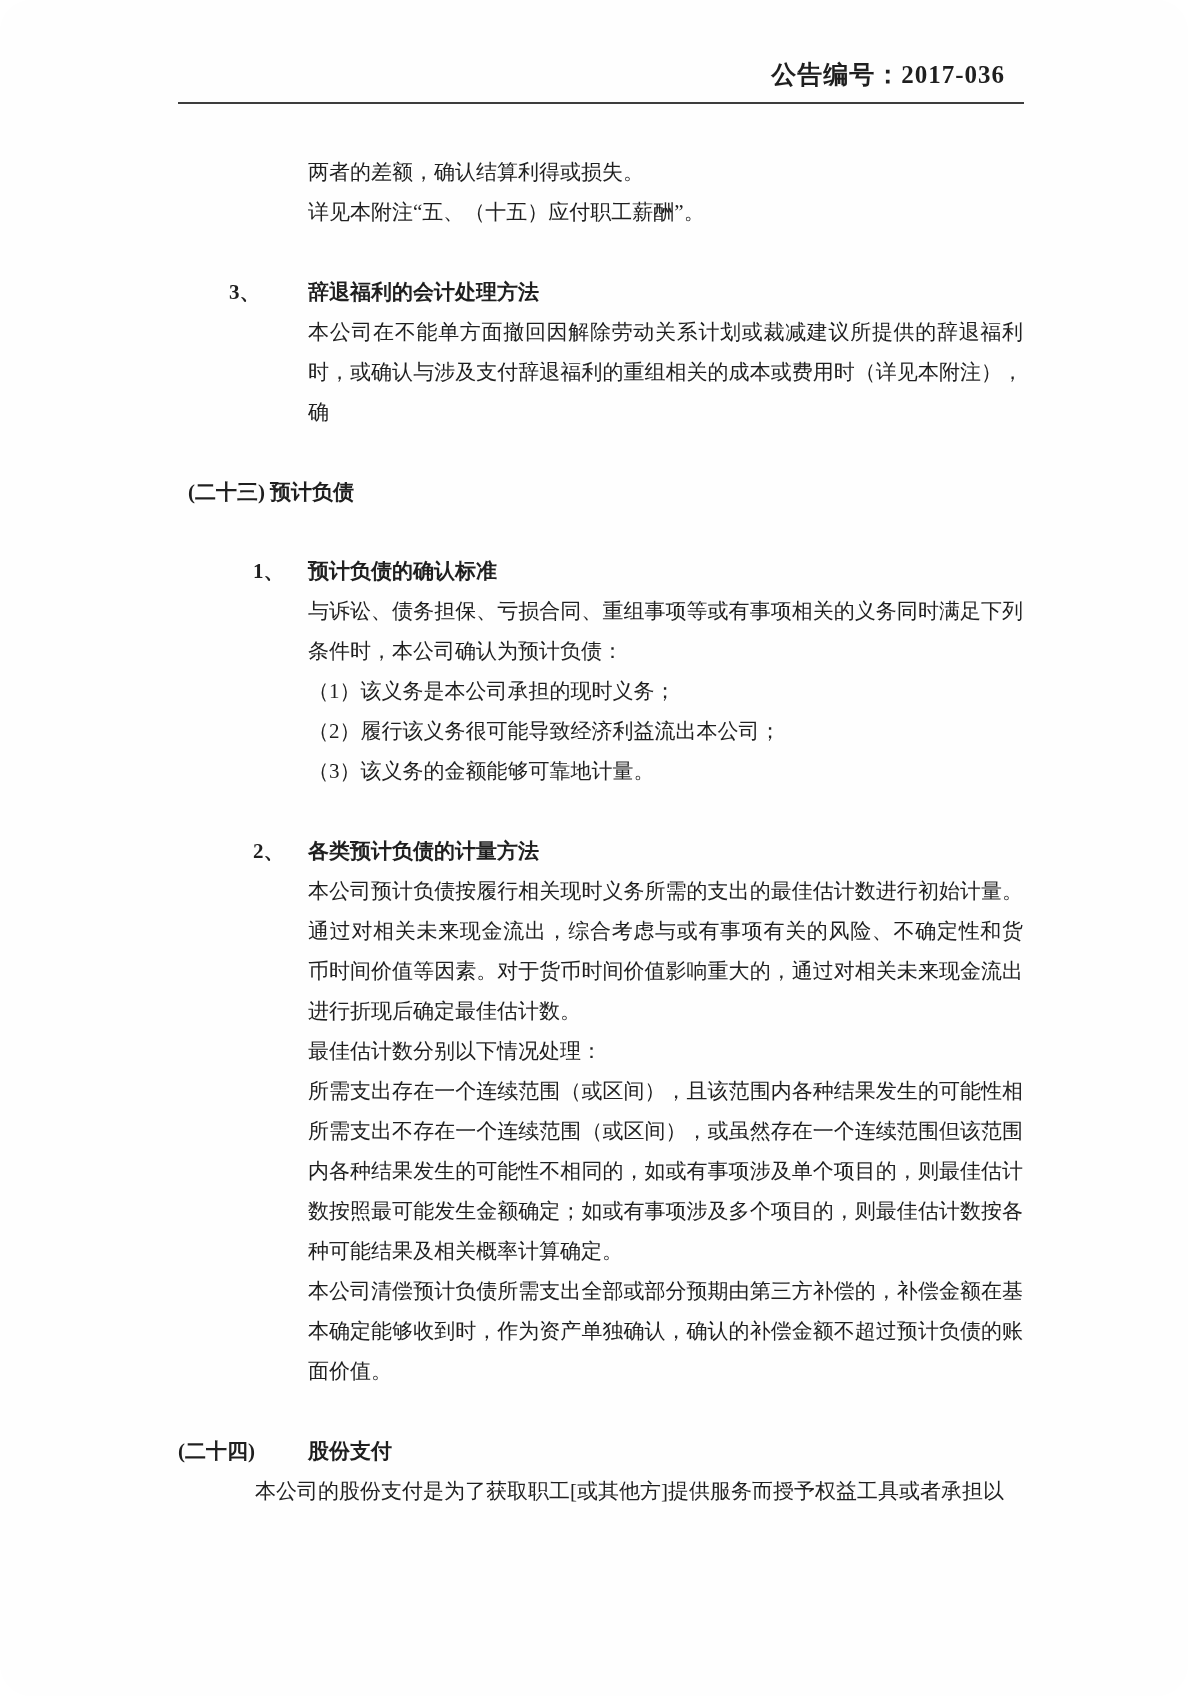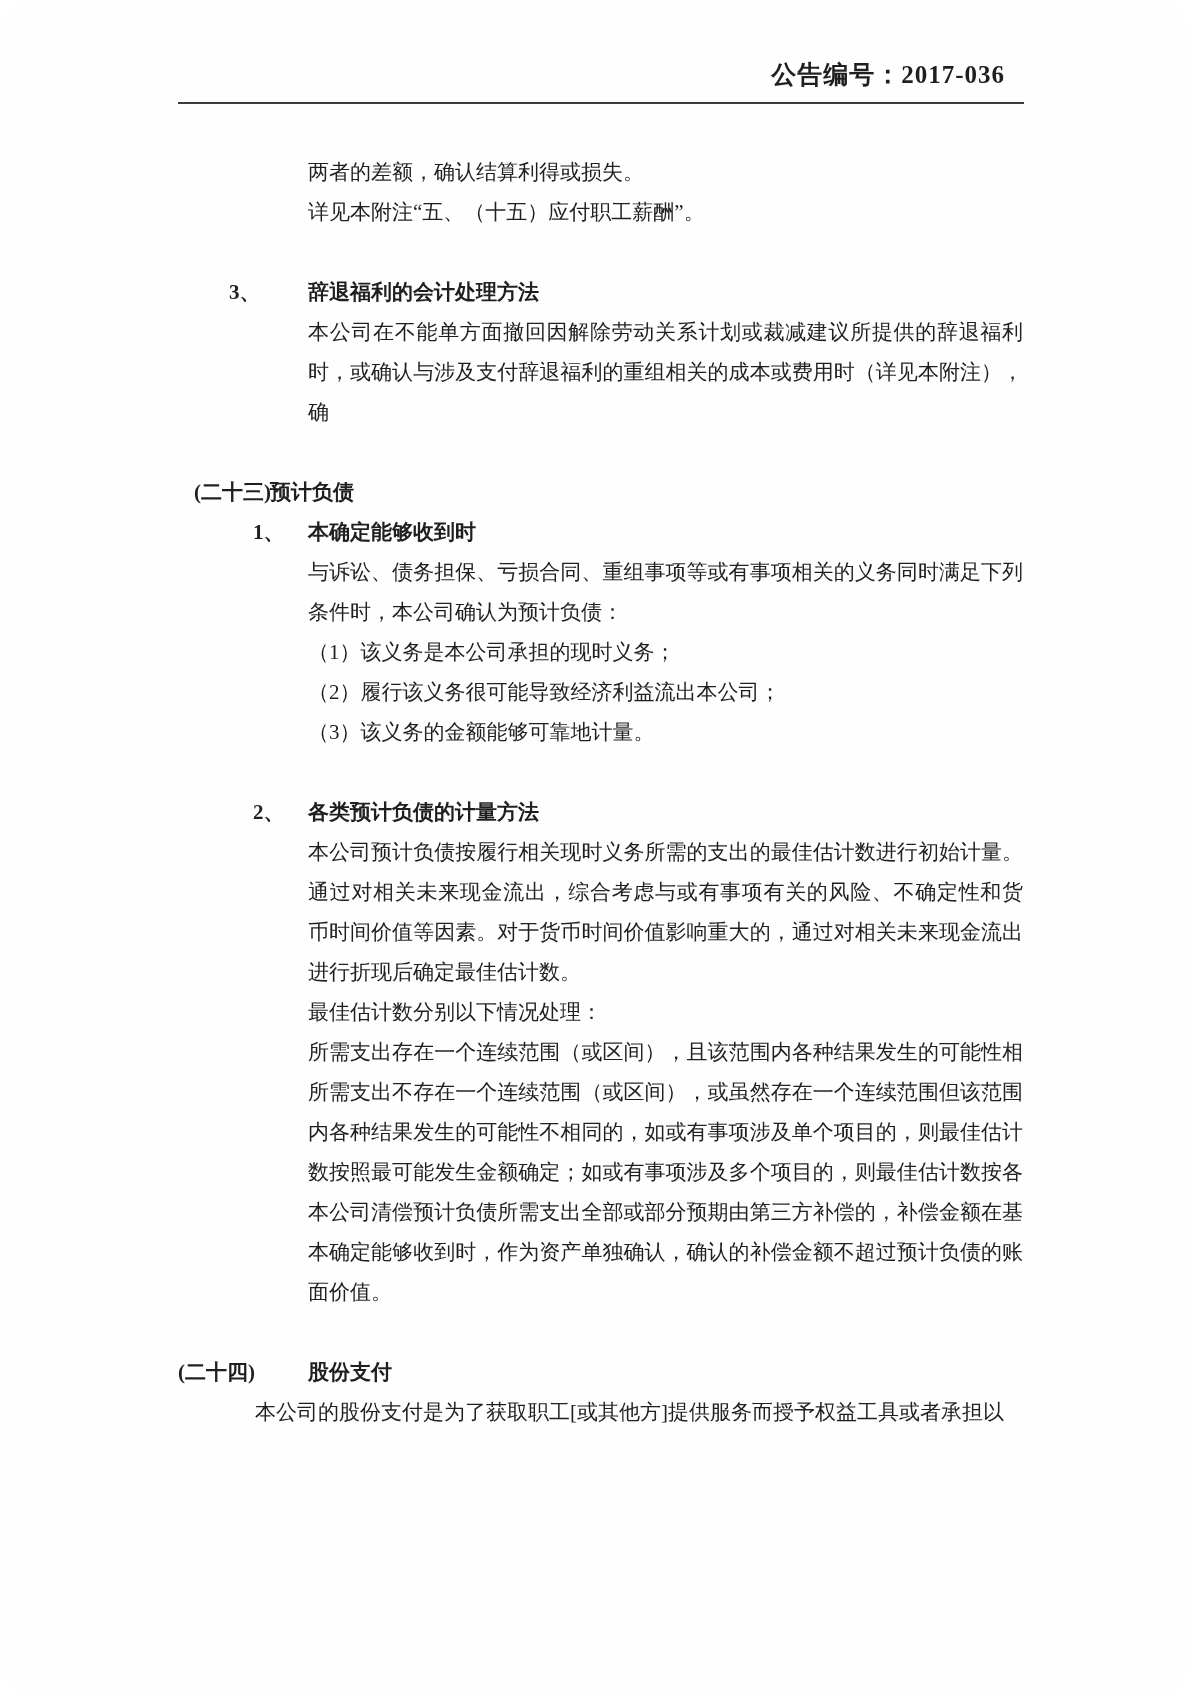--- a/index.html
+++ b/index.html
@@ -49,22 +49,22 @@
   .line.body { padding-left: 130px; width: 715px; box-sizing: content-box; }
   .line.fill {
     text-align: justify;
     text-align-last: justify;
     text-justify: inter-character;
   }
   .heading-row { font-weight: bold; }
   .gap-above { margin-top: 40px; }
   .num-l3a { position: absolute; left: 51px; top: 0; }   
   .num-l3b { position: absolute; left: 75px; top: 0; }   
-  .head-text { display: block; padding-left: 130px; }    
-  .sec-label { position: absolute; left: 16px; top: 0; }  
+  .head-text { display: block; padding-left: 130px; margin-top: 39px; }    
+  .sec-label { position: absolute; left: 10px; top: 0; }  
   .sec-label-24 { position: absolute; left: 0; top: 0; } 
   .sec23-title { display: block; padding-left: 92px; }   
   .sec24-title { display: block; padding-left: 130px; }  
   .indent-first { padding-left: 77px; }                  
 </style>
 </head>
 <body>
 
 <div class="page">
 
@@ -83,41 +83,42 @@
     <div class="row line body fill">本公司在不能单方面撤回因解除劳动关系计划或裁减建议所提供的辞退福利</div>
     <div class="row line body fill">时，或确认与涉及支付辞退福利的重组相关的成本或费用时（详见本附注），确</div>
 
     <div class="row heading-row gap-above">
       <span class="sec-label">(二十三)</span>
       <span class="sec23-title">预计负债</span>
     </div>
 
     <div class="row heading-row">
       <span class="num-l3b">1、</span>
-      <span class="head-text">本确定能够收到时</span>
+      <span class="head-text">预计负债的确认标准</span>
     </div>
     <div class="row line body fill">与诉讼、债务担保、亏损合同、重组事项等或有事项相关的义务同时满足下列</div>
     <div class="row line body">条件时，本公司确认为预计负债：</div>
     <div class="row line body">（1）该义务是本公司承担的现时义务；</div>
     <div class="row line body">（2）履行该义务很可能导致经济利益流出本公司；</div>
     <div class="row line body">（3）该义务的金额能够可靠地计量。</div>
 
     <div class="row heading-row gap-above">
       <span class="num-l3b">2、</span>
       <span class="head-text">各类预计负债的计量方法</span>
     </div>
     <div class="row line body fill">本公司预计负债按履行相关现时义务所需的支出的最佳估计数进行初始计量。</div>
     <div class="row line body fill">通过对相关未来现金流出，综合考虑与或有事项有关的风险、不确定性和货</div>
     <div class="row line body fill">币时间价值等因素。对于货币时间价值影响重大的，通过对相关未来现金流出</div>
     <div class="row line body">进行折现后确定最佳估计数。</div>
     <div class="row line body">最佳估计数分别以下情况处理：</div>
     <div class="row line body fill">所需支出存在一个连续范围（或区间），且该范围内各种结果发生的可能性相</div>
     <div class="row line body fill">所需支出不存在一个连续范围（或区间），或虽然存在一个连续范围但该范围</div>
     <div class="row line body fill">内各种结果发生的可能性不相同的，如或有事项涉及单个项目的，则最佳估计</div>
     <div class="row line body fill">数按照最可能发生金额确定；如或有事项涉及多个项目的，则最佳估计数按各</div>
+    <div class="row line body">种可能结果及相关概率计算确定。</div>
     <div class="row line body fill">本公司清偿预计负债所需支出全部或部分预期由第三方补偿的，补偿金额在基</div>
     <div class="row line body fill">本确定能够收到时，作为资产单独确认，确认的补偿金额不超过预计负债的账</div>
     <div class="row line body">面价值。</div>
 
     <div class="row heading-row gap-above">
       <span class="sec-label-24">(二十四)</span>
       <span class="sec24-title">股份支付</span>
     </div>
     <div class="row line indent-first">本公司的股份支付是为了获取职工[或其他方]提供服务而授予权益工具或者承担以</div>
 

